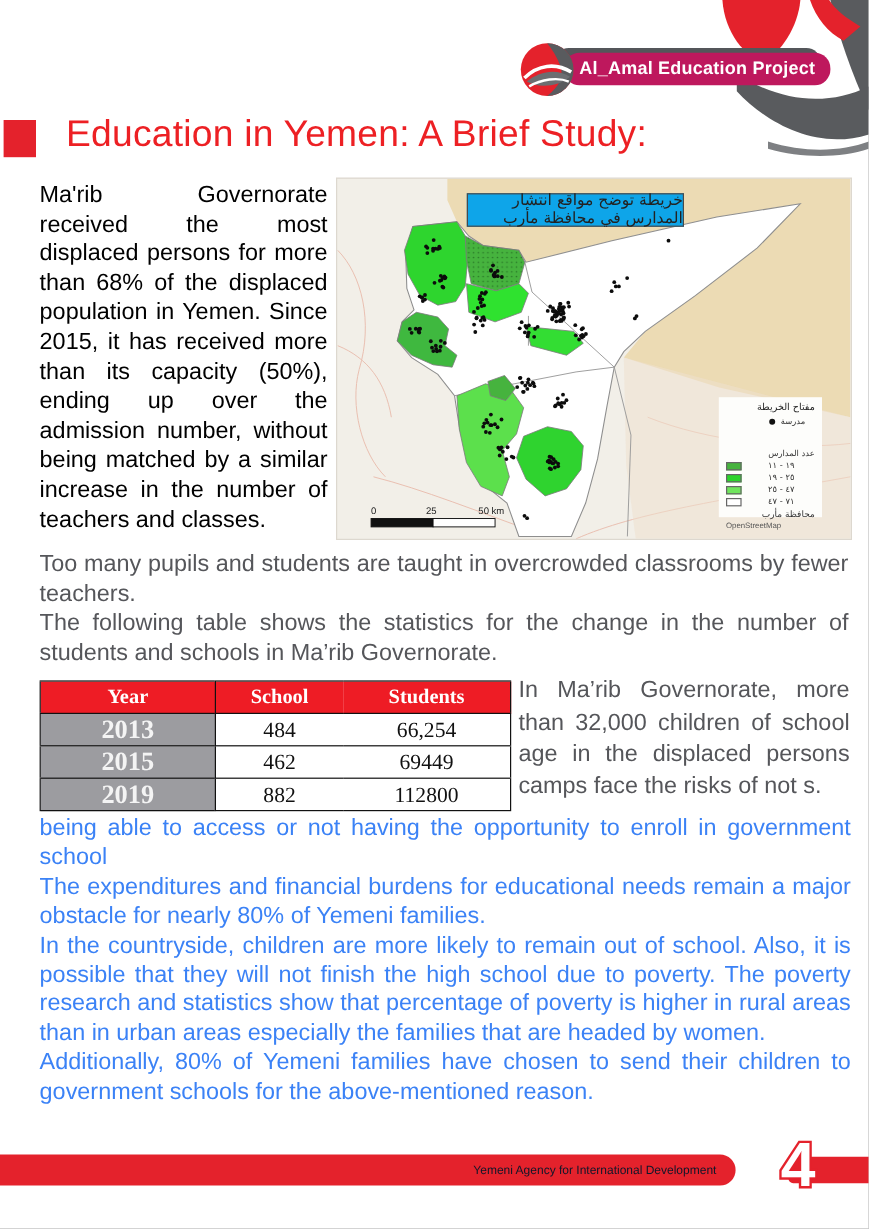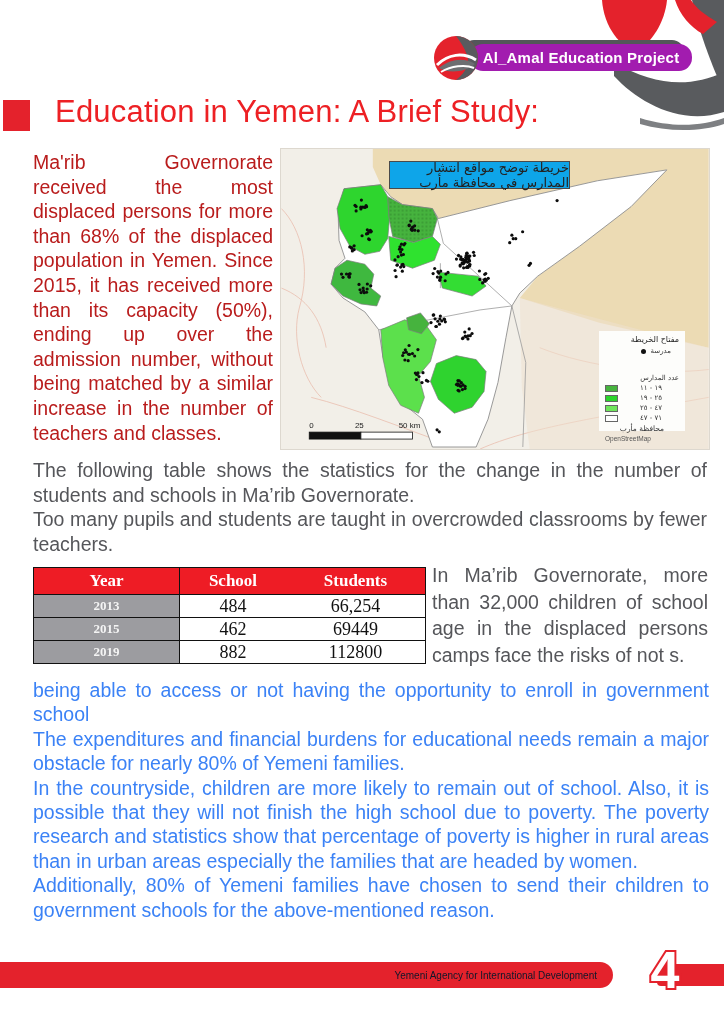--- a/index.html
+++ b/index.html
@@ -9,34 +9,34 @@
     background:#ffffff; overflow:hidden;
   }
   
   .hdr-decor { position:absolute; top:0; right:0; width:280px; height:150px; }
   .banner-under {
     position:absolute; left:462px; top:40px; width:222px; height:24px;
     background:#54565a; border-radius:12px;
   }
   .banner {
     position:absolute; left:470px; top:44px; width:222px; height:27px;
-    background:#a21caf; border-radius:13px; display:flex; align-items:center; justify-content:center;
+    background:#be185d; border-radius:13px; display:flex; align-items:center; justify-content:center;
   }
   .banner span { color:#fff; font-size:15px; font-weight:600; letter-spacing:.2px; }
   .logo { position:absolute; left:433px; top:35px; width:46px; height:46px; }
   
   .title-square { position:absolute; left:3px; top:100px; width:27px; height:31px; background:#e4222c; }
   .page-title {
     position:absolute; left:55px; top:94px; width:600px;
     color:#ed2024; font-size:31px; font-weight:500; letter-spacing:.2px;
   }
   
   .intro {
     position:absolute; left:33px; top:150px; width:240px;
-    color:#b91c1c; font-size:19.5px; line-height:24.6px; text-align:justify;
+    color:#000000; font-size:19.5px; line-height:24.6px; text-align:justify;
   }
   .map-wrap {
     position:absolute; left:280px; top:148px; width:430px; height:302px;
     border:1px solid #ddd8cf; background:#f2efe8;
   }
   .map-wrap svg.mapsvg { position:absolute; left:0; top:0; width:100%; height:100%; }
   .map-titlebox {
     position:absolute; left:108px; top:12px; width:181px; height:28px;
     background:#0ea5e9; border:1px solid #4a4a4a;
     display:flex; align-items:center; justify-content:center;
@@ -46,39 +46,39 @@
     position:absolute; left:318px; top:182px; width:86px; height:100px;
     background:#fdfdfb; padding:4px 6px 3px 6px;
     font-family:"DejaVu Sans", sans-serif; font-size:7px; color:#333;
   }
   .legend .lg-title { text-align:right; font-size:8px; color:#222; margin-bottom:3px; }
   .legend .lg-school { display:flex; justify-content:flex-end; align-items:center; gap:5px; margin-bottom:19px; padding-right:8px;}
   .legend .lg-dot { width:5px; height:5px; border-radius:50%; background:#111; }
   .legend .lg-count { text-align:right; margin-bottom:2px; }
   .legend .lg-row { display:flex; align-items:center; gap:22px; margin-bottom:2px; }
   .legend .lg-sw { width:13px; height:7px; border:1px solid #666; }
-  .legend .lg-area { text-align:center; margin-top:0; font-size:7.5px; }
+  .legend .lg-area { text-align:right; margin-top:0; font-size:7.5px; }
   .legend .lg-attr { text-align:left; margin-top:2px; color:#555; font-size:6.5px; font-family:"Liberation Sans",sans-serif;}
   
   .after-map {
     position:absolute; left:33px; top:458px; width:674px;
     color:#55565a; font-size:19.5px; line-height:24.6px; text-align:justify;
   }
   
   .stats-table {
     position:absolute; left:33px; top:567px; width:393px;
     border-collapse:collapse; font-family:"Liberation Serif", serif; text-align:center;
   }
   .stats-table th, .stats-table td { border:0; height:23px; }
   .stats-table tr { border-top:1.5px solid #111; }
   .stats-table tr:last-child { border-bottom:1.5px solid #111;padding-left:28px; }
   .stats-table th { background:#ee1c25; color:#fff; font-size:17px; font-weight:bold; height:27px; }
   .stats-table td { font-size:18px; color:#111; background:#fff; }
   .stats-table .year-col { width:146px; border-right:1.2px solid #111; }
-  .stats-table td.year-col { background:#9c9ca0; color:#f4f4f4; font-weight:bold; font-size:13px; }
+  .stats-table td.year-col { background:#9c9ca0; color:#f4f4f4; font-weight:bold; font-size:22px; }
   .stats-table { border:1.5px solid #111; }
   .side-text {
     position:absolute; left:432px; top:562px; width:276px;
     color:#55565a; font-size:19.5px; line-height:26.5px; text-align:justify;
   }
   
   .body-block {
     position:absolute; left:33px; top:678px; width:676px;
     color:#3b82f6; font-size:19.5px; line-height:24.4px; text-align:justify;
   }
@@ -404,22 +404,22 @@
       <div class="lg-row">
         <span class="lg-sw" style="background: rgb(255, 255, 255);"></span>
         <span>٧١ - ٤٧</span>
       </div>
       <div class="lg-area" dir="rtl">محافظة مأرب</div>
       <div class="lg-attr">OpenStreetMap</div>
     </div>
   </div>
 
   <div class="after-map">
+    <p>Too many pupils and students are taught in overcrowded classrooms by fewer teachers.</p>
     <p>The following table shows the statistics for the change in the number of students and schools in Ma’rib Governorate.</p>
-    <p>Too many pupils and students are taught in overcrowded classrooms by fewer teachers.</p>
   </div>
 
   <table class="stats-table">
     <tbody>
         <tr>
       <th class="year-col">Year</th>
       <th>School</th>
       <th>Students</th>
     </tr>
     <tr>

